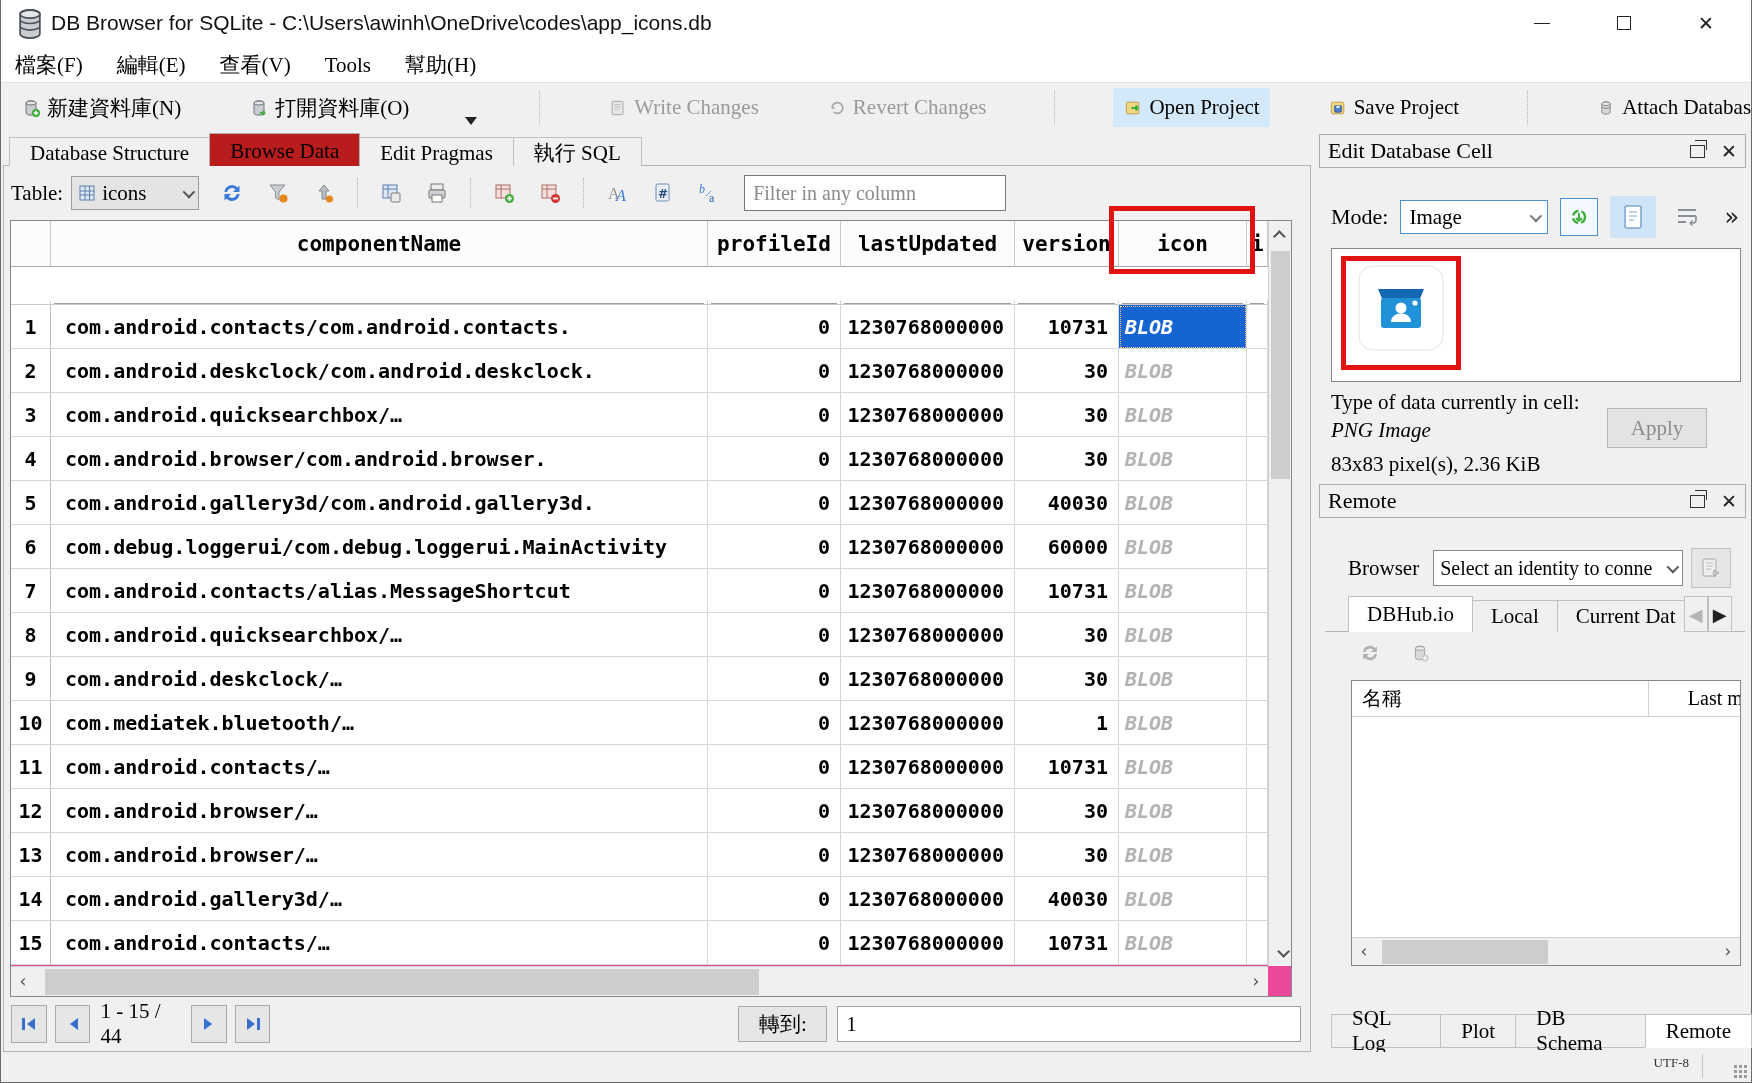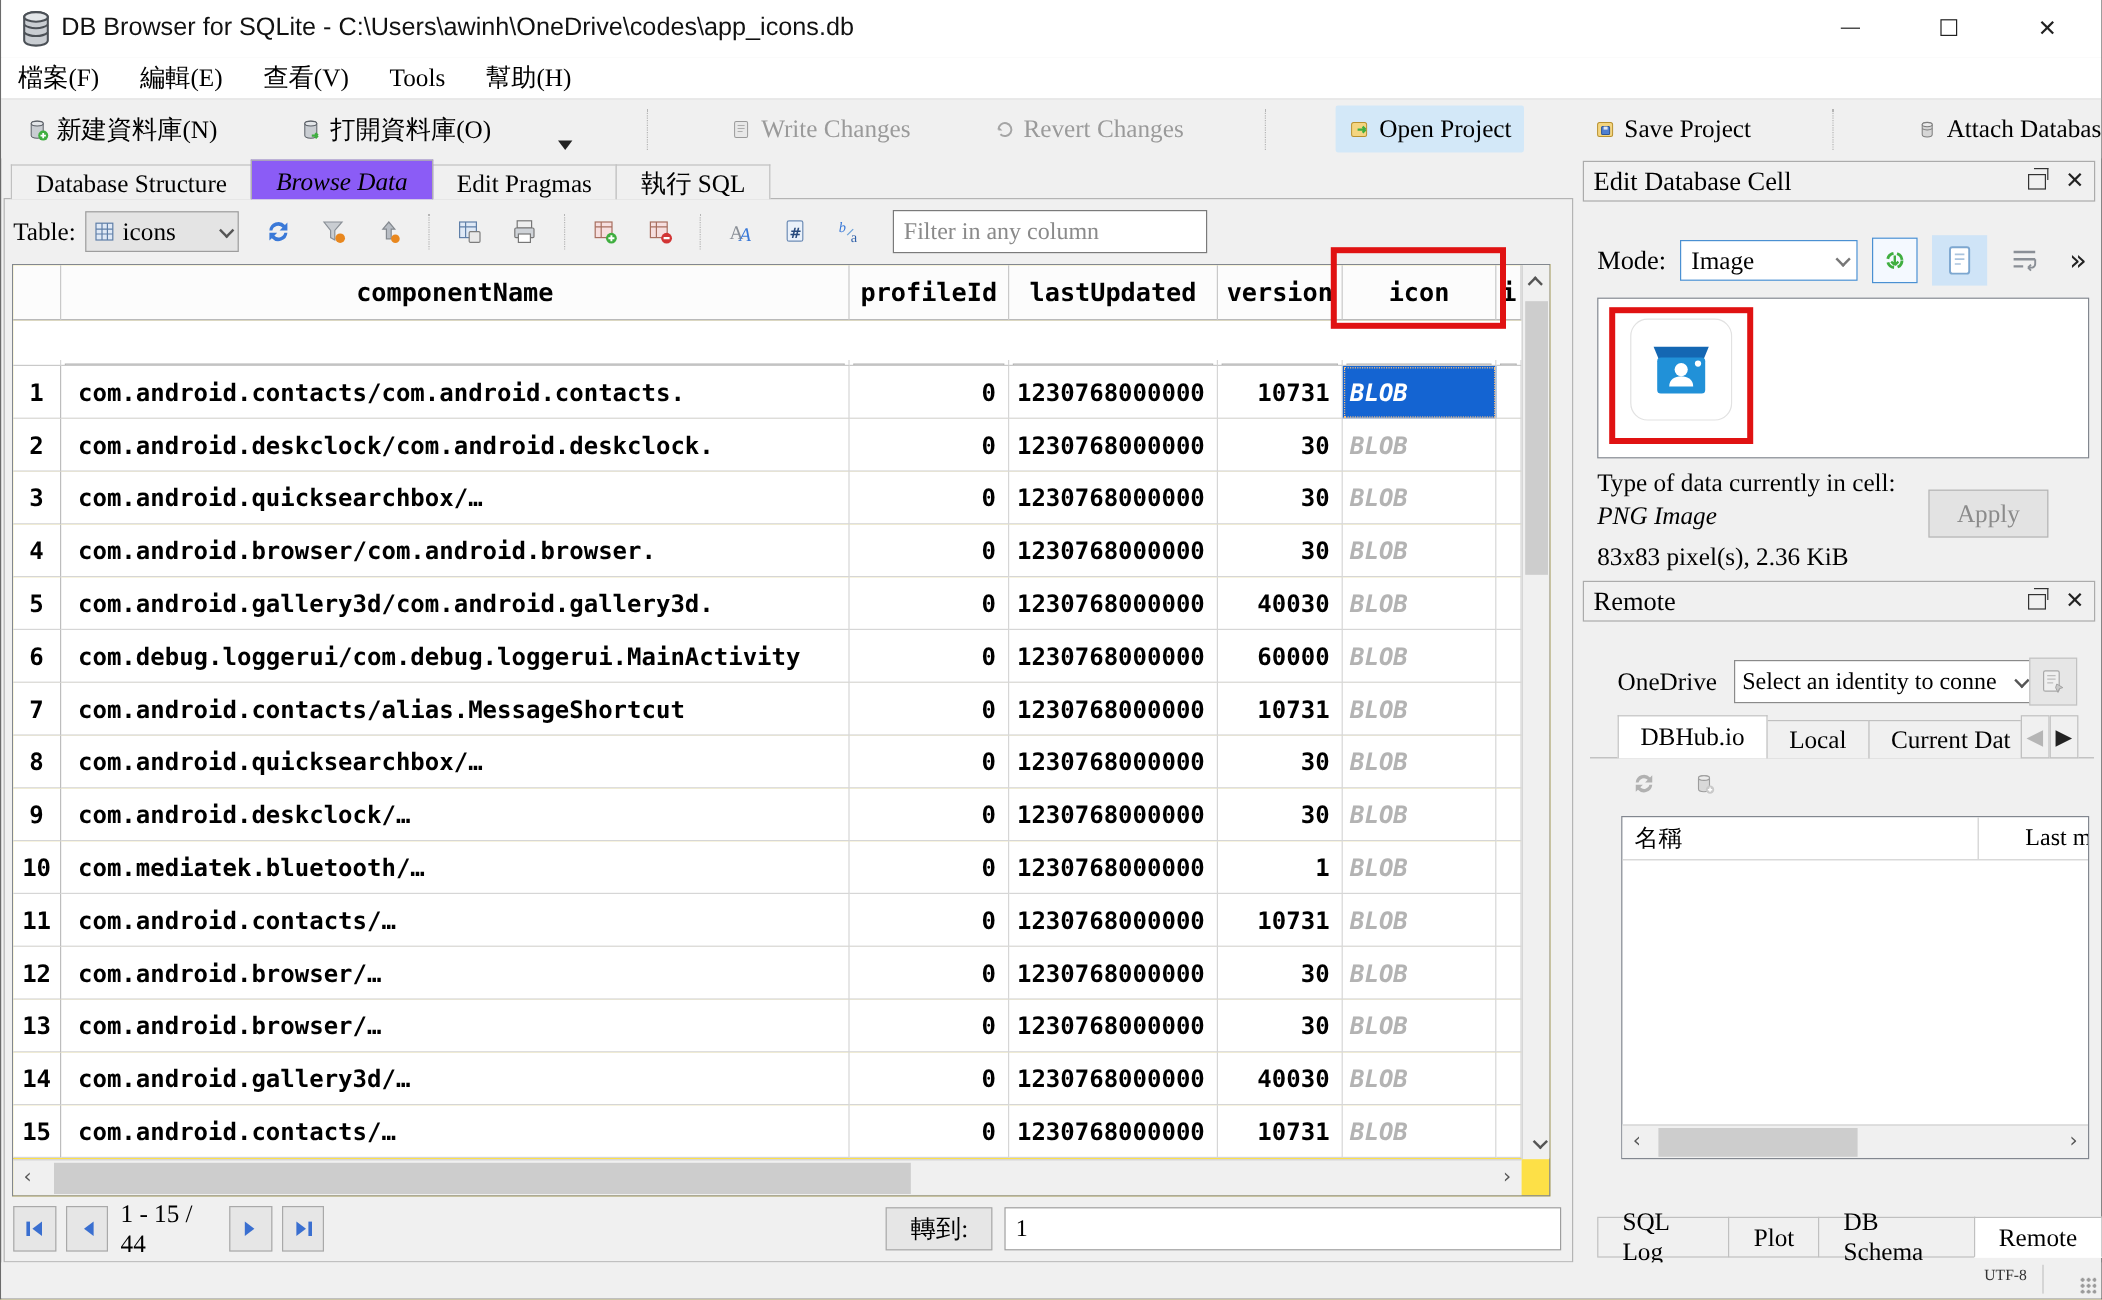--- a/index.html
+++ b/index.html
@@ -27,35 +27,35 @@
   .tbtn.disabled { color:#9a9a9a; }
   .tbtn.highlight { background:#d3e8f8; }
   .tsep { width:1px; height:34px; border-left:1px dotted #b5b5b5; margin:0 10px; }
   .drop-arrow { width:0; height:0; border-left:6px solid transparent; border-right:6px solid transparent; border-top:8px solid #222; margin:26px 4px 0 -2px; }
   .ticon { width:20px; height:20px; flex:0 0 auto; }
   .red-x { color:#d22020; font-weight:bold; font-family:"DejaVu Sans",sans-serif; font-size:19px; }
 
   
   #tabbar { position:absolute; left:8px; top:133px; height:33px; display:flex; align-items:flex-end; z-index:5; font-size:21px; }
   .mtab { height:29px; padding:2px 20px 0; border:1px solid #c0c0c0; border-bottom:none; background:#f0f0f0; display:flex; align-items:center; margin-right:-1px; }
-  .mtab.active { height:33px; background:#8b5cf6; border-color:#b0b0b0; position:relative; z-index:6;font-style:italic; }
+  .mtab.active { height:33px; background:#b91c1c; border-color:#b0b0b0; position:relative; z-index:6; }
   #content-frame { position:absolute; left:2px; top:165px; width:1308px; height:887px; border:1px solid #b4b4b4; background:#f0f0f0; }
 
   
   #browse-controls { position:absolute; left:10px; top:172px; height:42px; display:flex; align-items:center; font-size:21px; z-index:4; }
   #table-combo { width:128px; height:34px; background:#e4e4e4; border:1px solid #9d9d9d; display:flex; align-items:center; padding:0 6px; gap:6px; margin-left:8px; }
   #table-combo .chev { margin-left:auto; }
   .chev { width:9px; height:9px; border-right:2px solid #555; border-bottom:2px solid #555; transform:rotate(45deg) translateY(-2px); display:inline-block; }
   .bicon { width:26px; height:26px; display:flex; align-items:center; justify-content:center; margin-left:20px; }
   .bsep { width:1px; height:30px; border-left:1px dotted #b5b5b5; margin-left:20px; }
   #filter-input { margin-left:22px; width:262px; height:36px; border:1px solid #7a7a7a; background:#fff; font-family:"Liberation Serif","DejaVu Serif",serif; font-size:20px; padding:0 8px; color:#333; }
   #filter-input::placeholder { color:#8a8a8a; }
 
   
-  #grid-frame { position:absolute; left:9px; top:220px; width:1282px; height:777px; border:1px solid #82878f; background:#fde047; }
+  #grid-frame { position:absolute; left:9px; top:220px; width:1282px; height:777px; border:1px solid #82878f; background:#ec4899; }
   .gcols { display:grid; grid-template-columns:40px 657px 133px 174px 104px 128px 21px; }
   #grid-header { height:46px; background:#fcfcfc; font-family:"DejaVu Sans Mono","Liberation Mono",monospace; font-weight:bold; font-size:21px; }
   #grid-header > div { border-right:1px solid #c9c9c9; border-bottom:1px solid #a8a8a8; display:flex; align-items:center; justify-content:center; overflow:hidden; }
   #grid-header .ph { justify-content:flex-start; padding-left:4px; }
   #filter-row { height:38px; background:#fff; }
   #filter-row > div { border-right:1px solid #d6d6d6; border-bottom:1px solid #c9c9c9; overflow:hidden;margin-top:33px; }
   .fbox { margin:3px; height:30px; border:1px solid #9d9d9d; background:#fff; color:#9a9a9a; font-size:19px; padding:2px 6px; white-space:nowrap; overflow:hidden; }
   .g-row { height:44px; font-family:"DejaVu Sans Mono","Liberation Mono",monospace; font-weight:bold; font-size:20px; background:#fff; }
   .g-row > div { border-right:1px solid #d6d6d6; border-bottom:1px solid #d6d6d6; display:flex; align-items:center; white-space:nowrap; overflow:hidden; }
   .c-num { justify-content:center; border-right:1px solid #bdbdbd !important; }
@@ -608,21 +608,21 @@
   <div id="apply-btn">Apply</div>
 
   <div class="panel-title" style="top:484px;">
     <span>Remote</span>
     <span class="pt-icons">
       <span class="float-icon"></span>
       <span class="x-icon">✕</span>
     </span>
   </div>
   <div id="identity-row">
-    <span>OneDrive</span>
+    <span>Browser</span>
     <div id="identity-combo">
       <span style="overflow:hidden; white-space:nowrap;">Select an identity to conne</span>
       <span class="chev"></span>
     </div>
   </div>
   <div id="cert-btn">
     <svg width="22" height="22" viewBox="0 0 22 22">
         <rect x="3" y="2" width="13" height="17" rx="1.5" fill="#efefef" stroke="#a8a8a8"></rect>
         <path d="M6 6h7M6 9h7M6 12h5" stroke="#bdbdbd"></path>
         <path d="M14 13l5 3-3 1-1 3-2-4z" fill="#c9c9c9" stroke="#a0a0a0" stroke-width=".8"></path>

